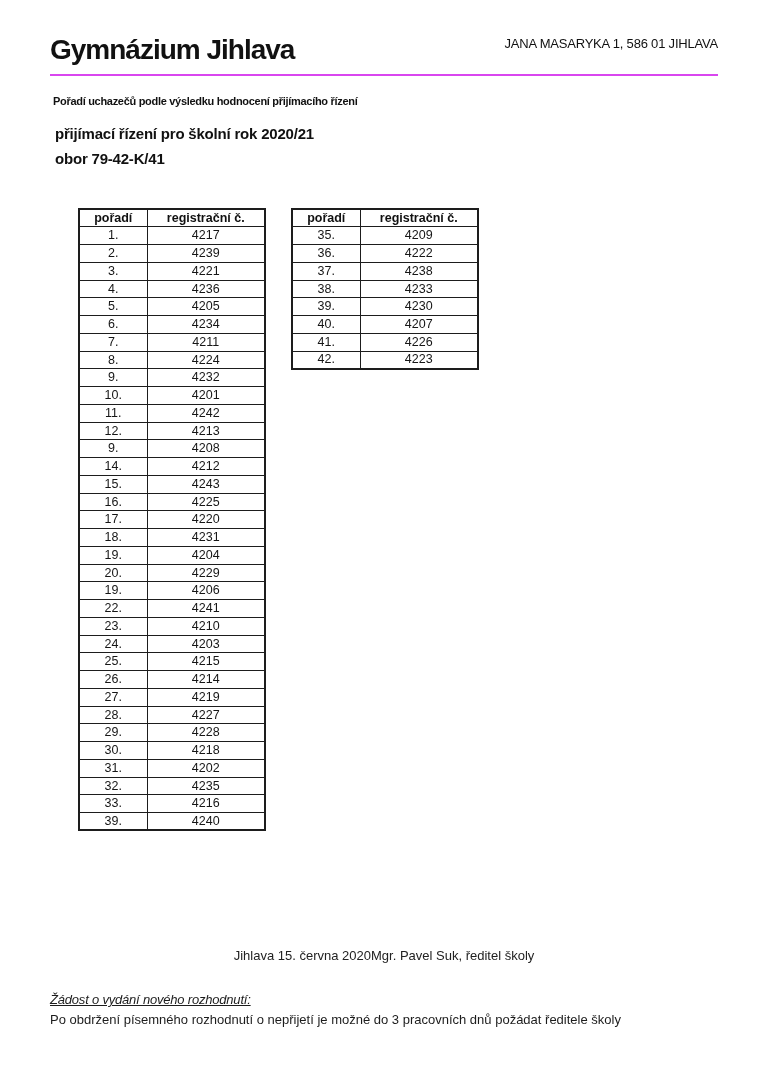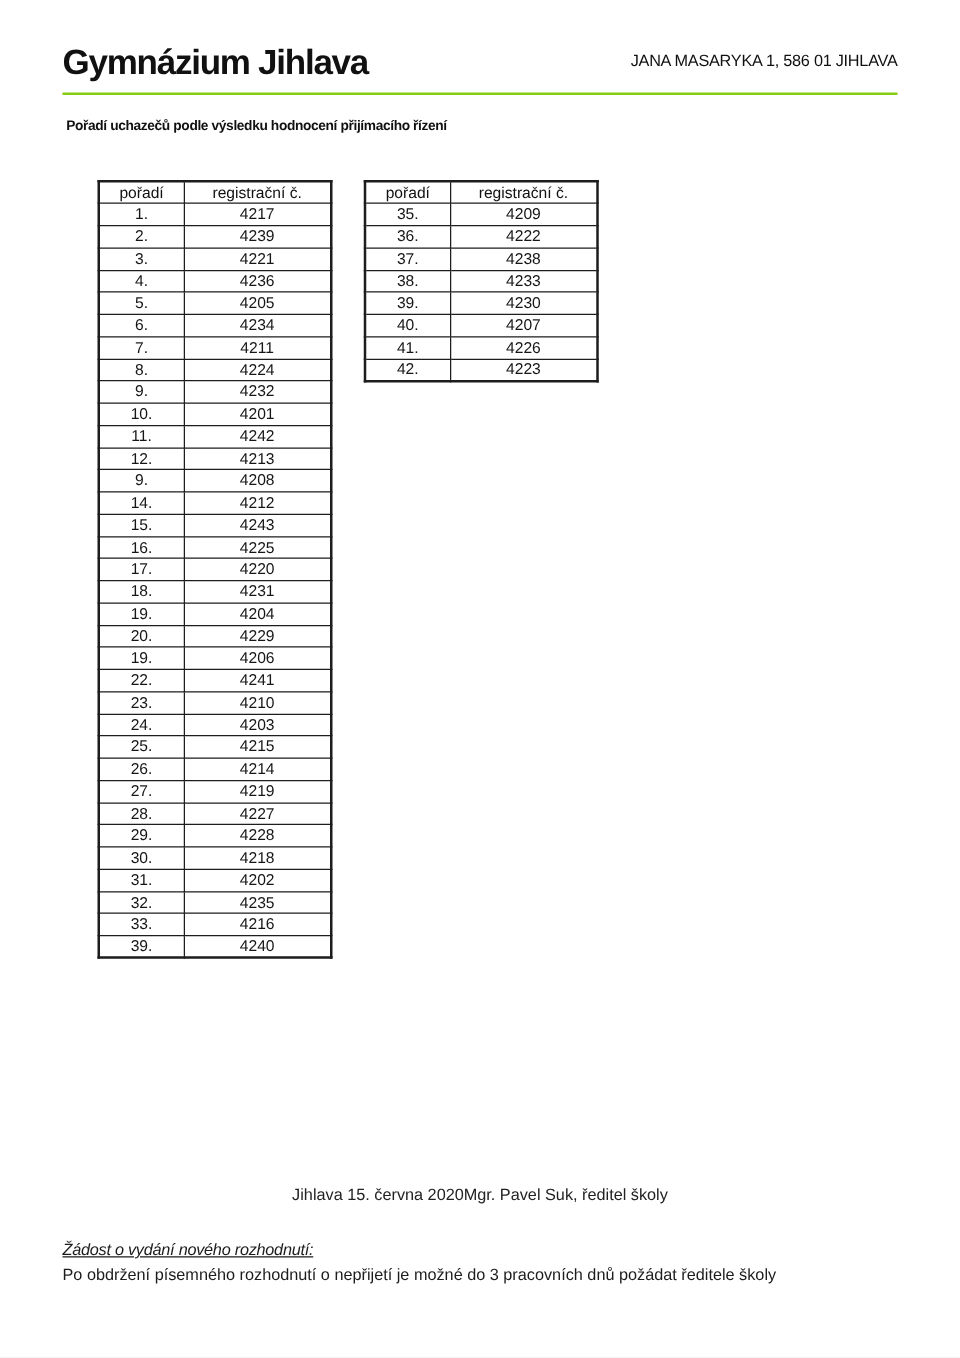--- a/index.html
+++ b/index.html
@@ -11,24 +11,24 @@
     margin: 0 auto;
     background: #ffffff;
     font-family: "Liberation Sans", sans-serif;
     color: #111111;
     overflow: hidden;
   }
   
   .header {
     margin: 36px 50px 0 50px;
     padding-bottom: 10px;
-    border-bottom: 2px solid #84cc16;
+    border-bottom: 2px solid #d946ef;
     display: flex;
     justify-content: space-between;
-    align-items: center;
+    align-items: flex-start;
   }
   .school-name {
     font-size: 28px;
     font-weight: bold;
     letter-spacing: -1px;
     line-height: 1.0;
   }
   .address {
     font-size: 13px;
     font-weight: normal;
@@ -68,21 +68,21 @@
     border: 1px solid #1d1d1d;
     height: 17.75px;
     padding: 0 2px;
     text-align: center;
     vertical-align: middle;
     font-size: 12.5px;
     line-height: 1;
     overflow: hidden;
     white-space: nowrap;
   }
-  table.rank-table th { font-weight: normal; }
+  table.rank-table th { font-weight: bold; }
   table.rank-table td { font-weight: normal; color: #161616; }
   
   .footer-row {
     position: absolute;
     left: 50px;
     right: 50px;
     top: 948px;
     display: flex;
     justify-content: center;
     font-size: 13px;
@@ -109,20 +109,24 @@
 
 <div class="page">
 
   <div class="header">
     <div class="school-name">Gymnázium Jihlava</div>
     <div class="address">JANA MASARYKA 1, 586 01 JIHLAVA</div>
   </div>
 
   <div class="doc-title">Pořadí uchazečů podle výsledku hodnocení přijímacího řízení</div>
 
+  <div class="doc-subtitle">
+    <div>přijímací řízení pro školní rok 2020/21</div>
+    <div>obor 79-42-K/41</div>
+  </div>
 
   <div class="tables-row">
 
     <table class="rank-table">
       <colgroup>
           <col class="col-rank">
           <col class="col-reg">
         </colgroup>
       <thead>
         <tr>

